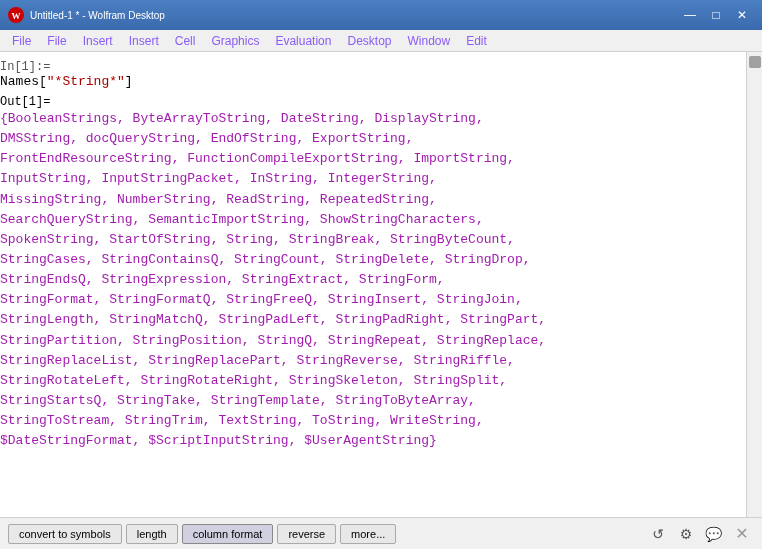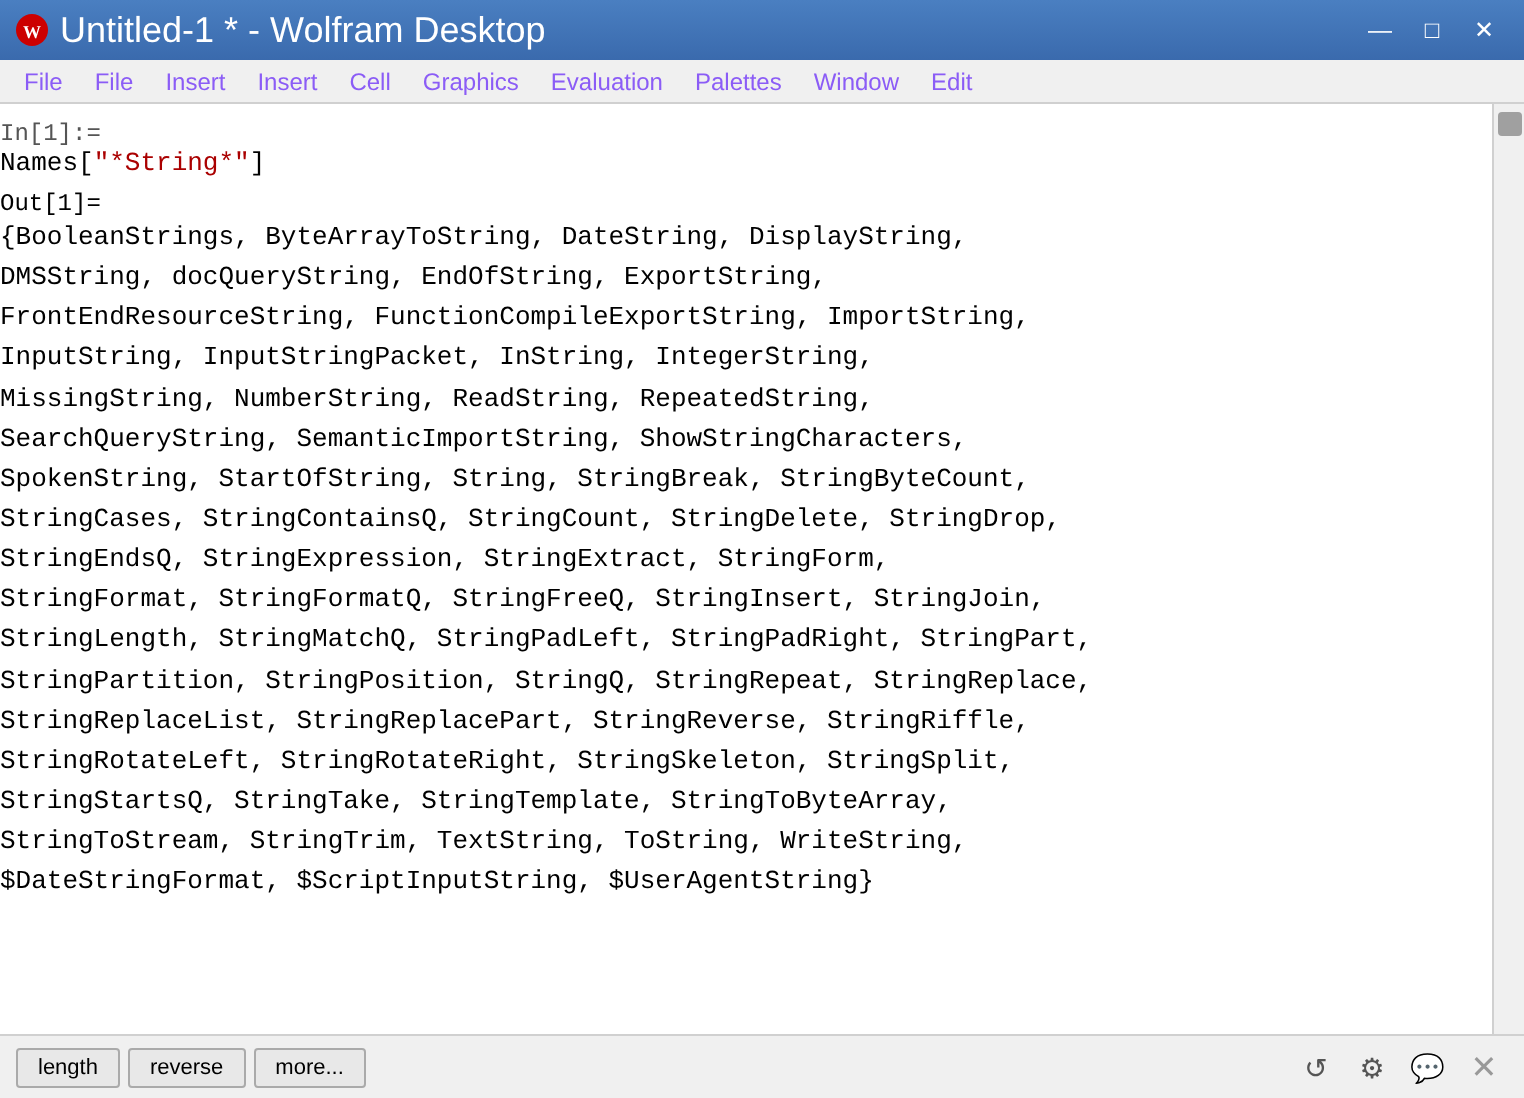--- a/index.html
+++ b/index.html
@@ -15,21 +15,21 @@
       color: white;
       user-select: none;
     }
     .titlebar-icon {
       width: 16px; height: 16px; margin-right: 6px;
       background: #cc0000;
       border-radius: 50%;
       display: flex; align-items: center; justify-content: center;
       font-size: 10px; font-weight: bold; color: white; flex-shrink: 0;
     }
-    .titlebar-title { flex: 1; font-size: 18px; }
+    .titlebar-title { flex: 1; font-size: 10px; }
     .titlebar-controls { display: flex; gap: 2px; }
     .titlebar-btn {
       width: 24px; height: 20px; background: transparent;
       border: none; color: white; cursor: pointer; font-size: 12px;
       display: flex; align-items: center; justify-content: center;
     }
 
     
     .menubar {
       background: #f0f0f0;
@@ -139,21 +139,21 @@
       font-size: 14px;
       color: #555;
     }
 
     
     .notebook::-webkit-scrollbar { width: 16px; }
     .notebook::-webkit-scrollbar-track { background: #f0f0f0; }
     .notebook::-webkit-scrollbar-thumb { background: #c0c0c0; border: 2px solid #f0f0f0; }
 
     .output-text {
-      color: #000000;
+      color: #a21caf;
       font-family: 'Courier New', monospace;
       font-size: 13px;
       line-height: 1.55;
     }
     .input-text {
       color: #000;
       font-family: 'Courier New', monospace;
       font-size: 13px;
     }
   </style>
@@ -176,21 +176,21 @@
 </div>
 
 <div class="menubar">
   <div class="menu-item">File</div>
   <div class="menu-item">File</div>
   <div class="menu-item">Insert</div>
   <div class="menu-item">Insert</div>
   <div class="menu-item">Cell</div>
   <div class="menu-item">Graphics</div>
   <div class="menu-item">Evaluation</div>
-  <div class="menu-item">Palettes</div>
+  <div class="menu-item">Desktop</div>
   <div class="menu-item">Window</div>
   <div class="menu-item">Edit</div>
 </div>
 
 <div class="main-area">
   <div class="notebook">
 
     <div class="cell input-cell">
       <div class="cell-label">In[1]:=</div>
       <div class="cell-content">
@@ -224,21 +224,23 @@
     </div>
 
   </div>
 
   <div class="scrollbar-track">
     <div style="width:12px; height:12px; background:#a0a0a0; border-radius:2px; margin-top:2px;"></div>
   </div>
 </div>
 
 <div class="bottom-toolbar">
+  <button class="toolbar-btn">convert to symbols</button>
   <button class="toolbar-btn">length</button>
+  <button class="toolbar-btn active">column format</button>
   <button class="toolbar-btn">reverse</button>
   <button class="toolbar-btn">more...</button>
   <div class="toolbar-spacer"></div>
   <button class="toolbar-icon-btn">↺</button>
   <button class="toolbar-icon-btn">⚙</button>
   <button class="toolbar-icon-btn">💬</button>
   <button class="toolbar-icon-btn" style="color:#999; font-size:16px;">✕</button>
 </div>
 
 </body></html>

